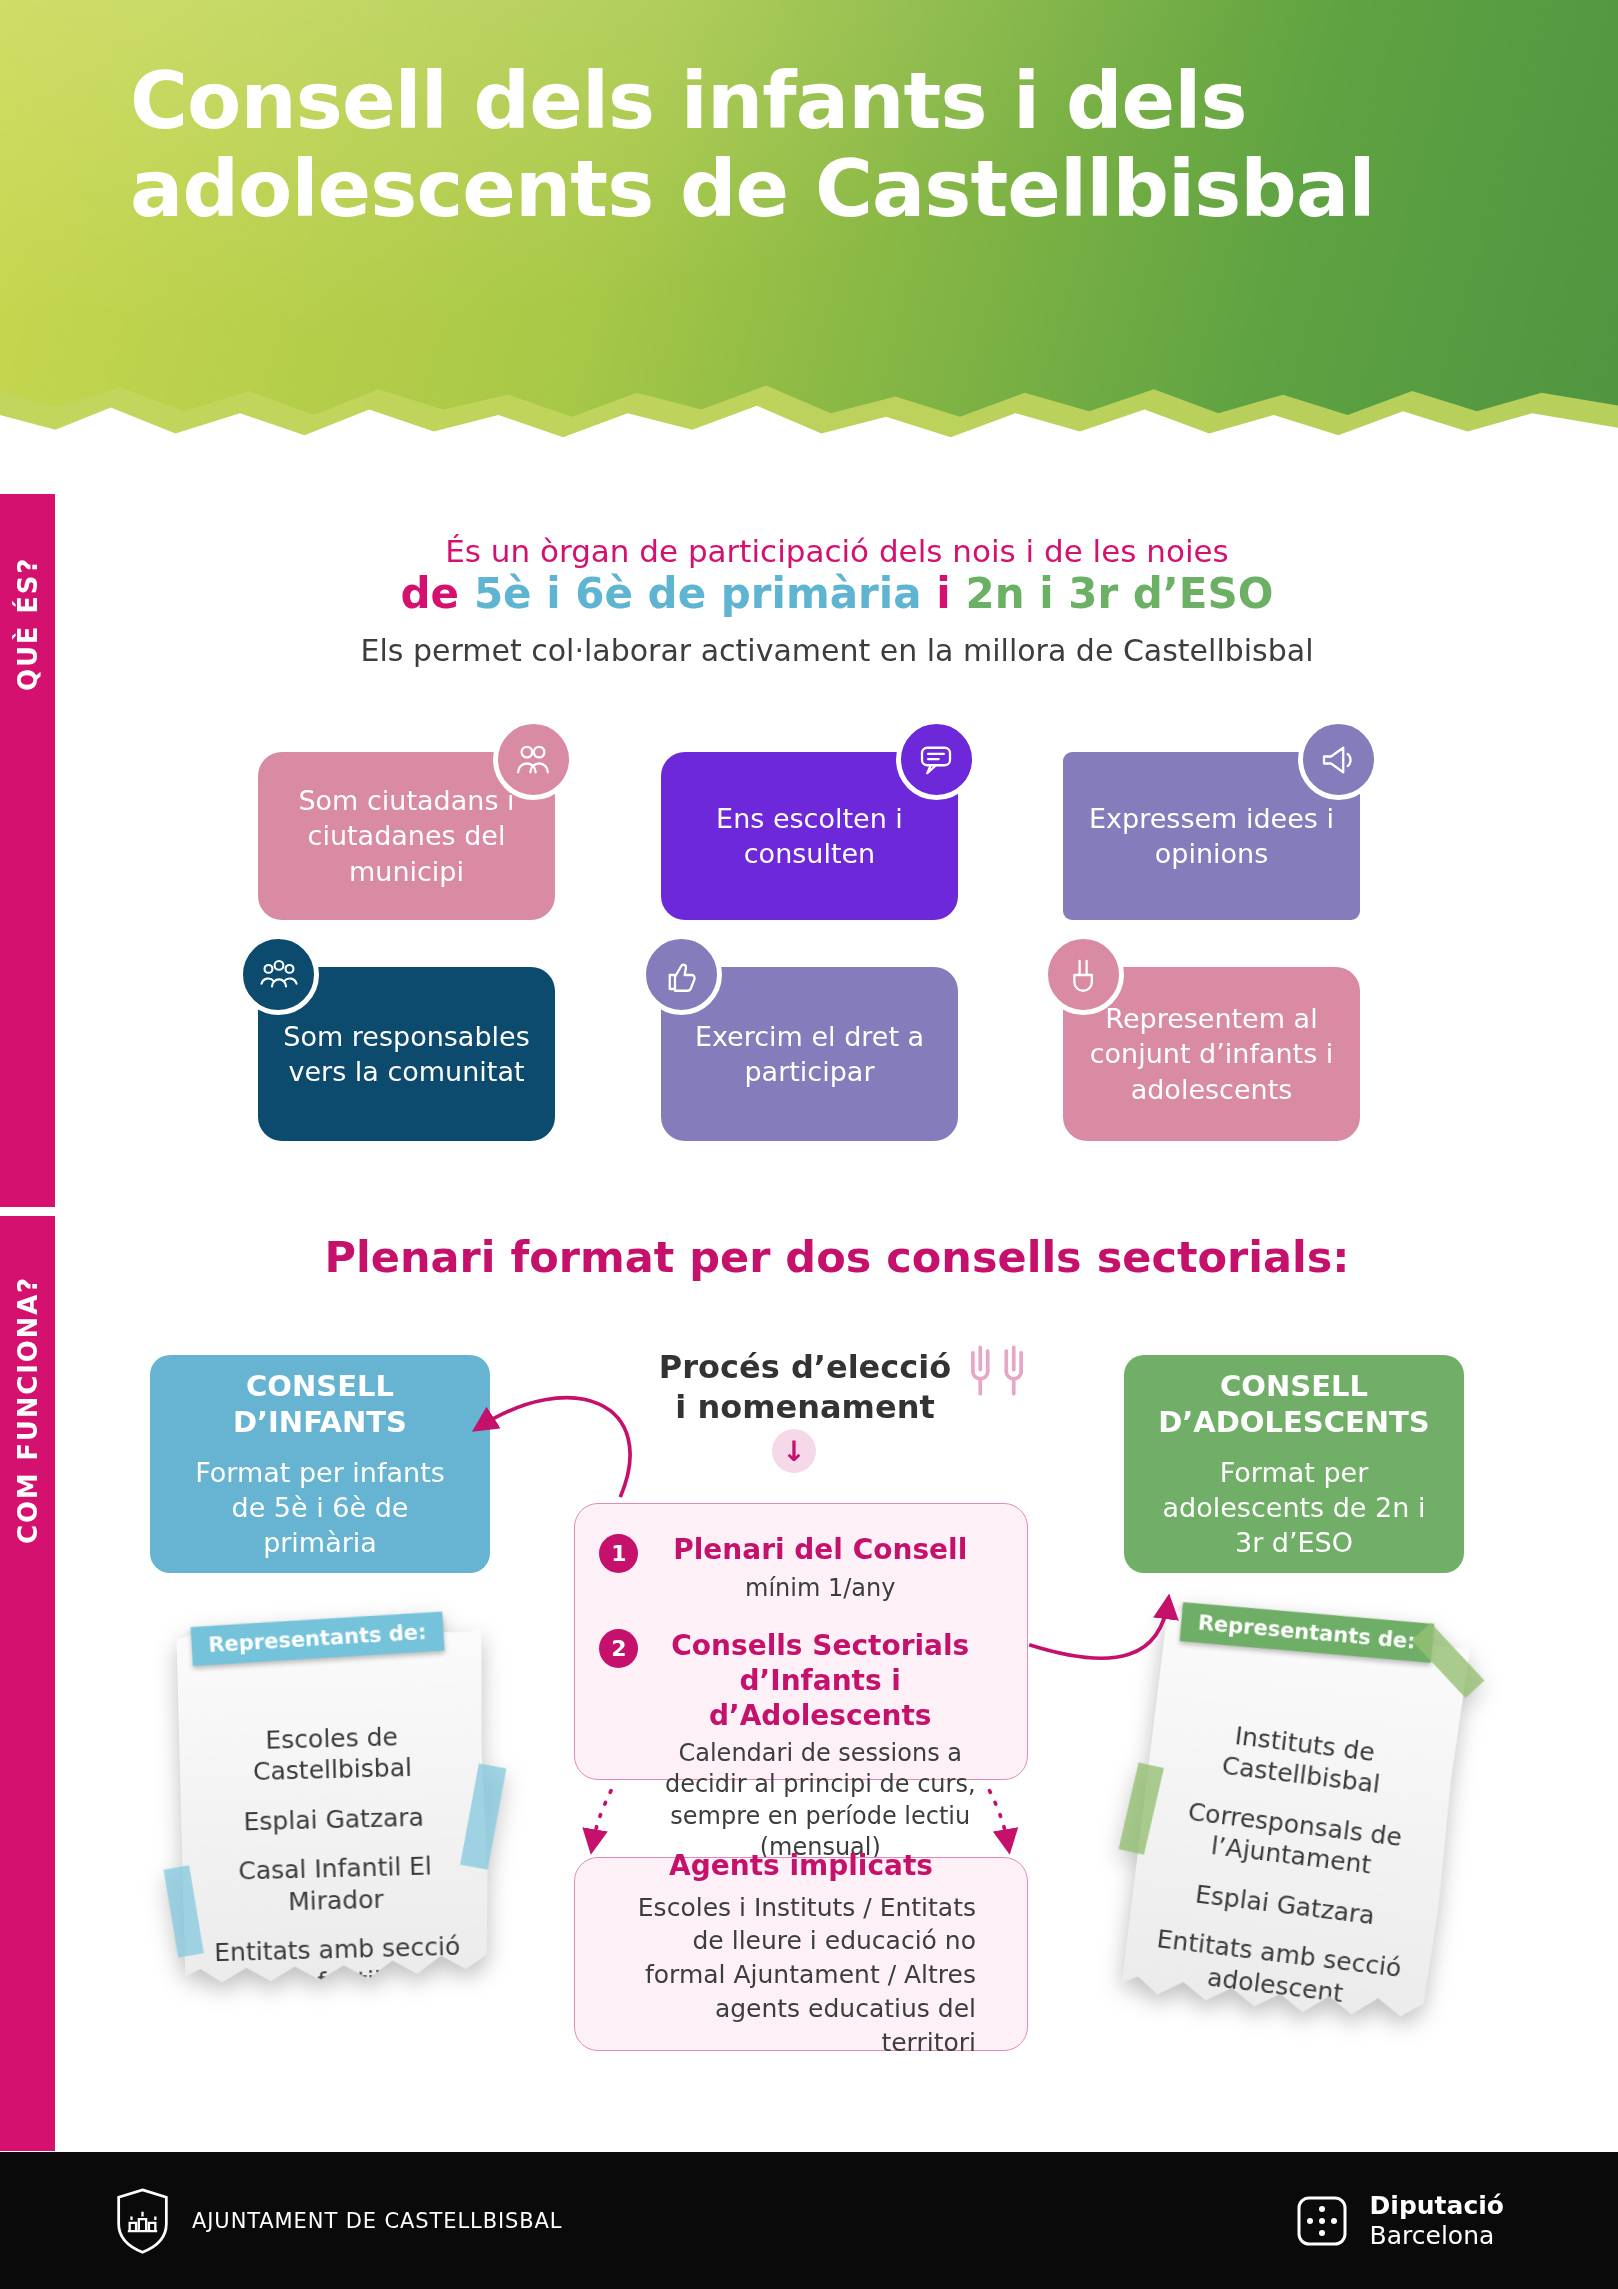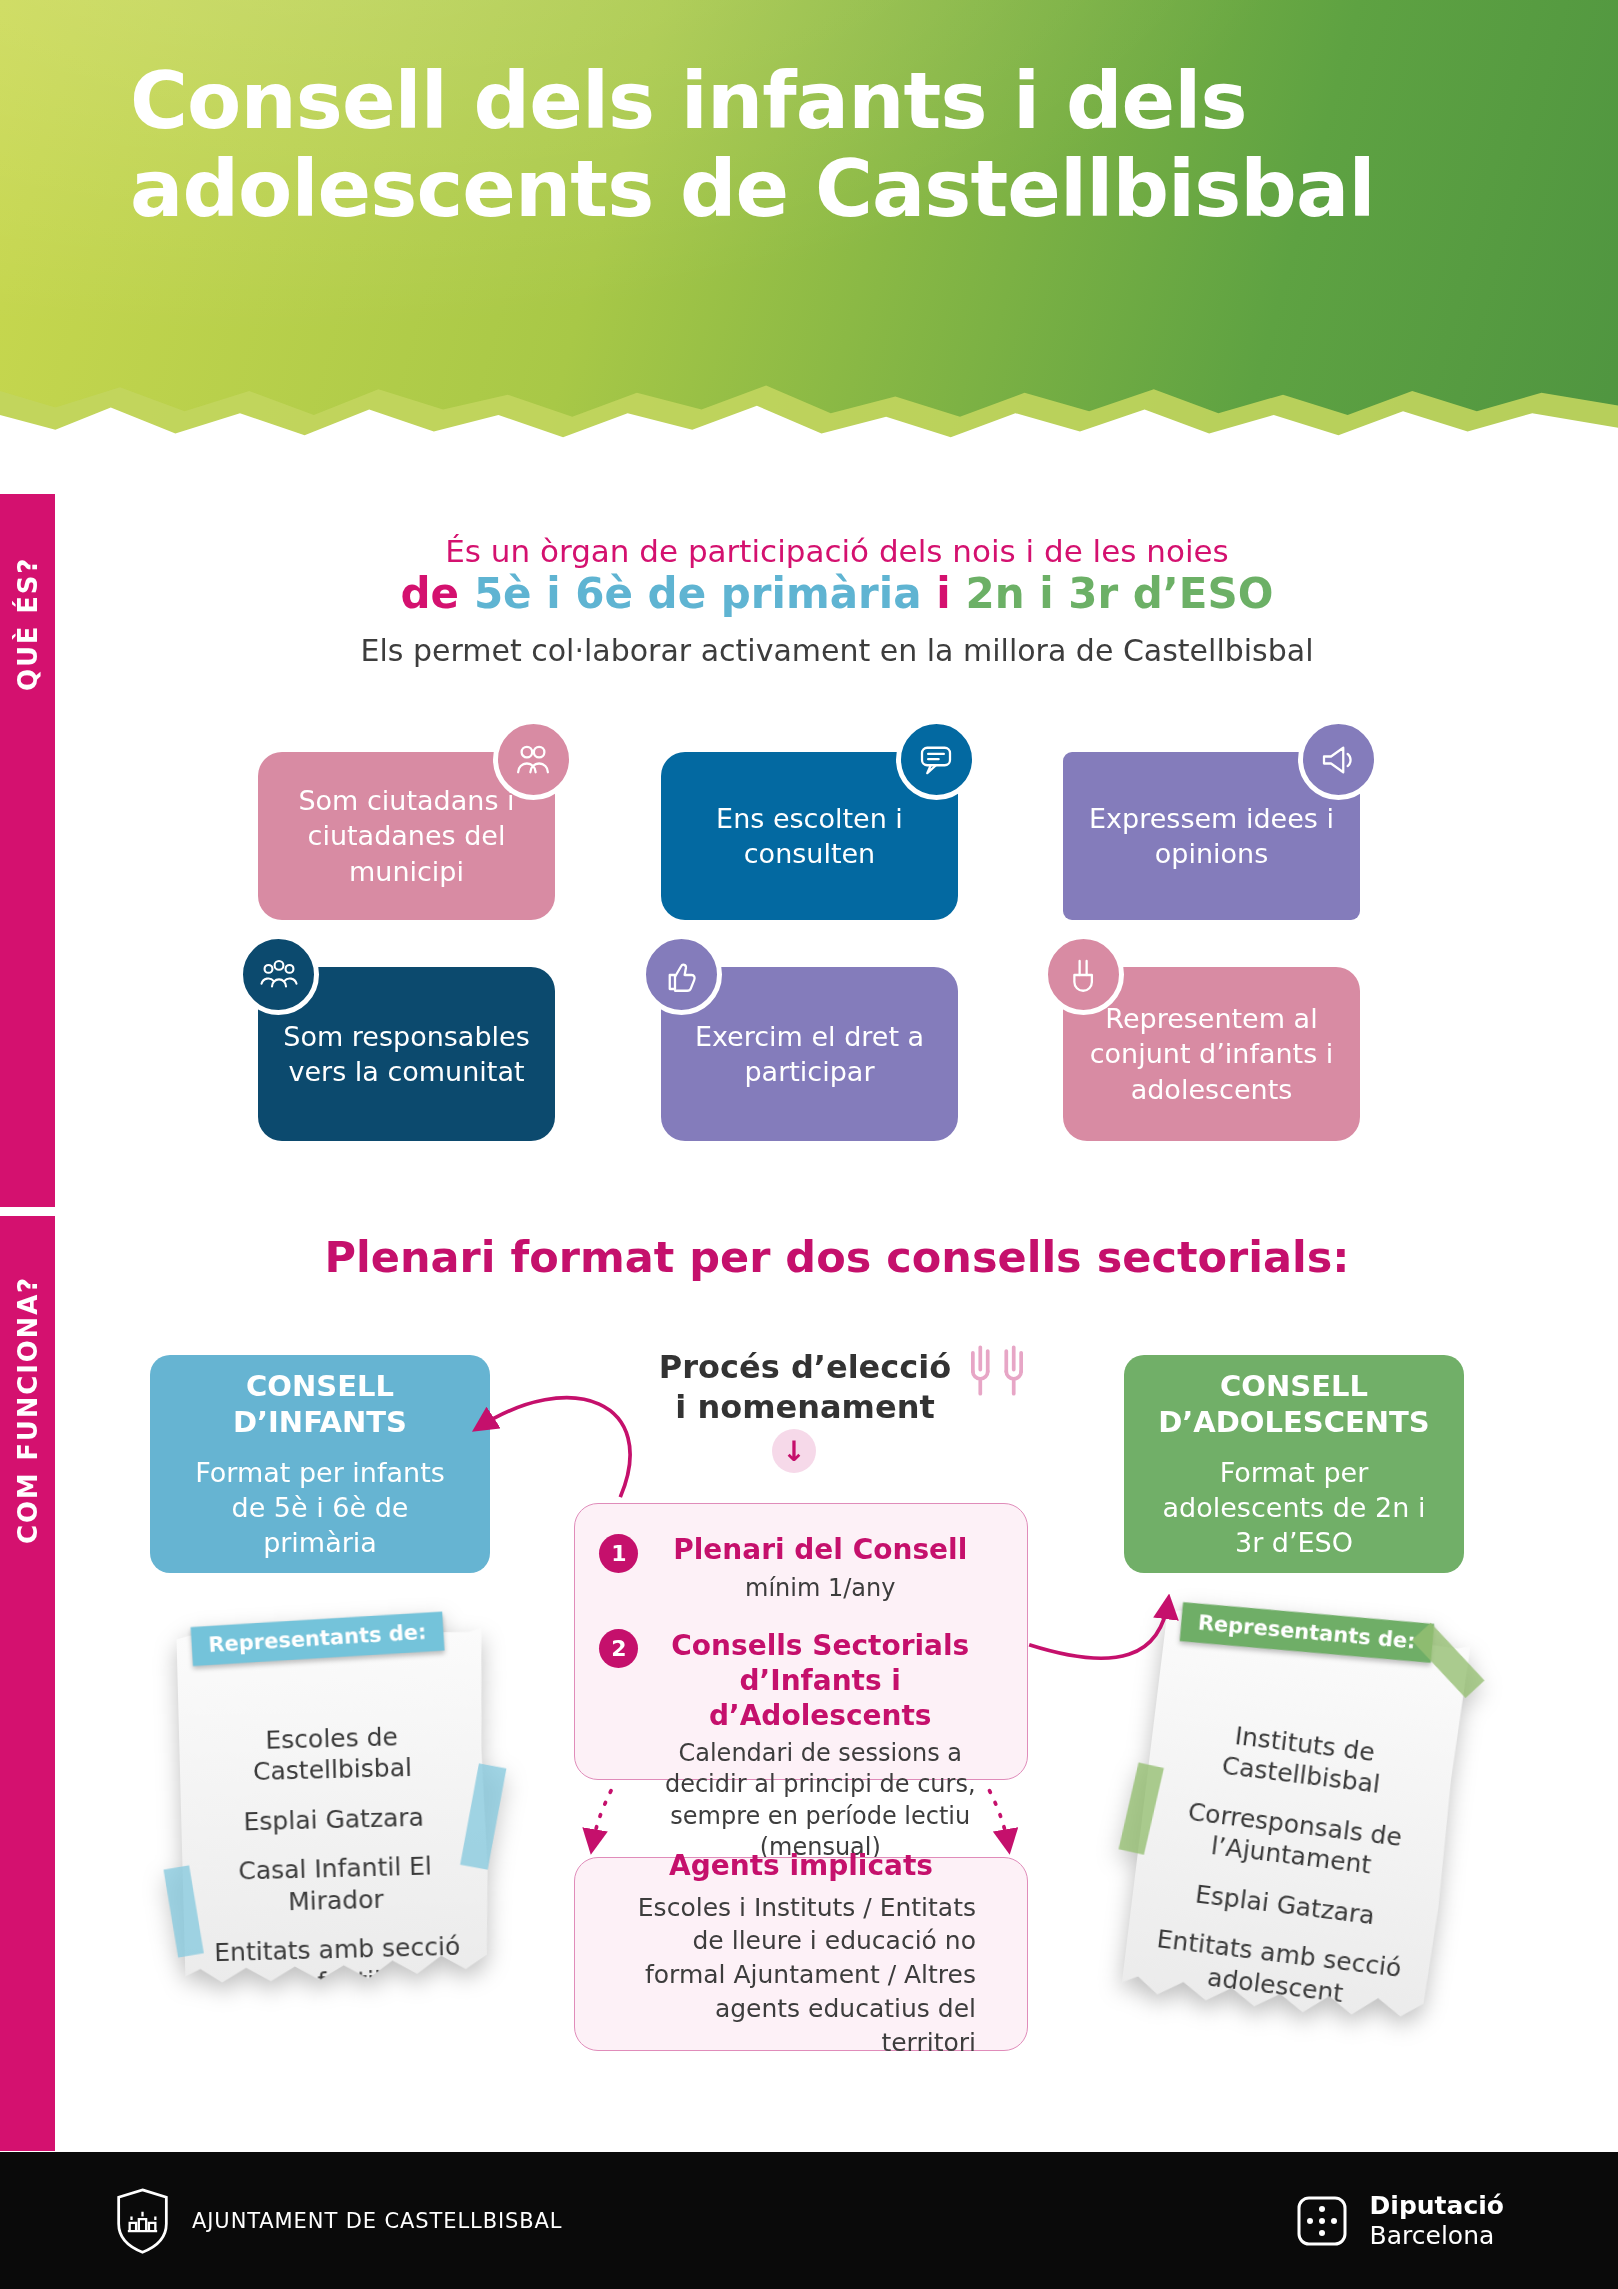--- a/index.html
+++ b/index.html
@@ -30,21 +30,21 @@
   .intro-line2 { font-size:42px; font-weight:bold; color:#d4116f; margin-bottom:14.8px; }
   .intro-line2 span { margin:0 7.4px; }
   .hl-blue { color:#5fb4d2; }
   .hl-green { color:#6cb066; }
   .intro-line3 { font-size:30px; color:#3d3d3d; }
 
   
   .card { position:absolute; width:297px; border-radius:24px; color:#fff; display:flex;
     align-items:center; justify-content:center; text-align:center; font-size:27px; line-height:1.3; padding:22px; }
   .bg-pink   { background:#d88ba3; }
-  .bg-yellow { background:#0369a1; }
+  .bg-yellow { background:#6d28d9; }
   .bg-purple { background:#847cbb; }
   .bg-orange { background:#0c4a6e; }
   .card-1 { left:258px;  top:752px;  height:168px; }
   .card-2 { left:661px;  top:752px;  height:168px; }
   .card-3 { left:1063px; top:752px;  height:168px;border-radius:9px; }
   .card-4 { left:258px;  top:967px; height:174px; }
   .card-5 { left:661px;  top:967px; height:174px; }
   .card-6 { left:1063px; top:967px; height:174px; }
   .icon-circle { position:absolute; width:81px; height:81px; border-radius:50%; border:5.5px solid #fff;
     display:flex; align-items:center; justify-content:center; }

